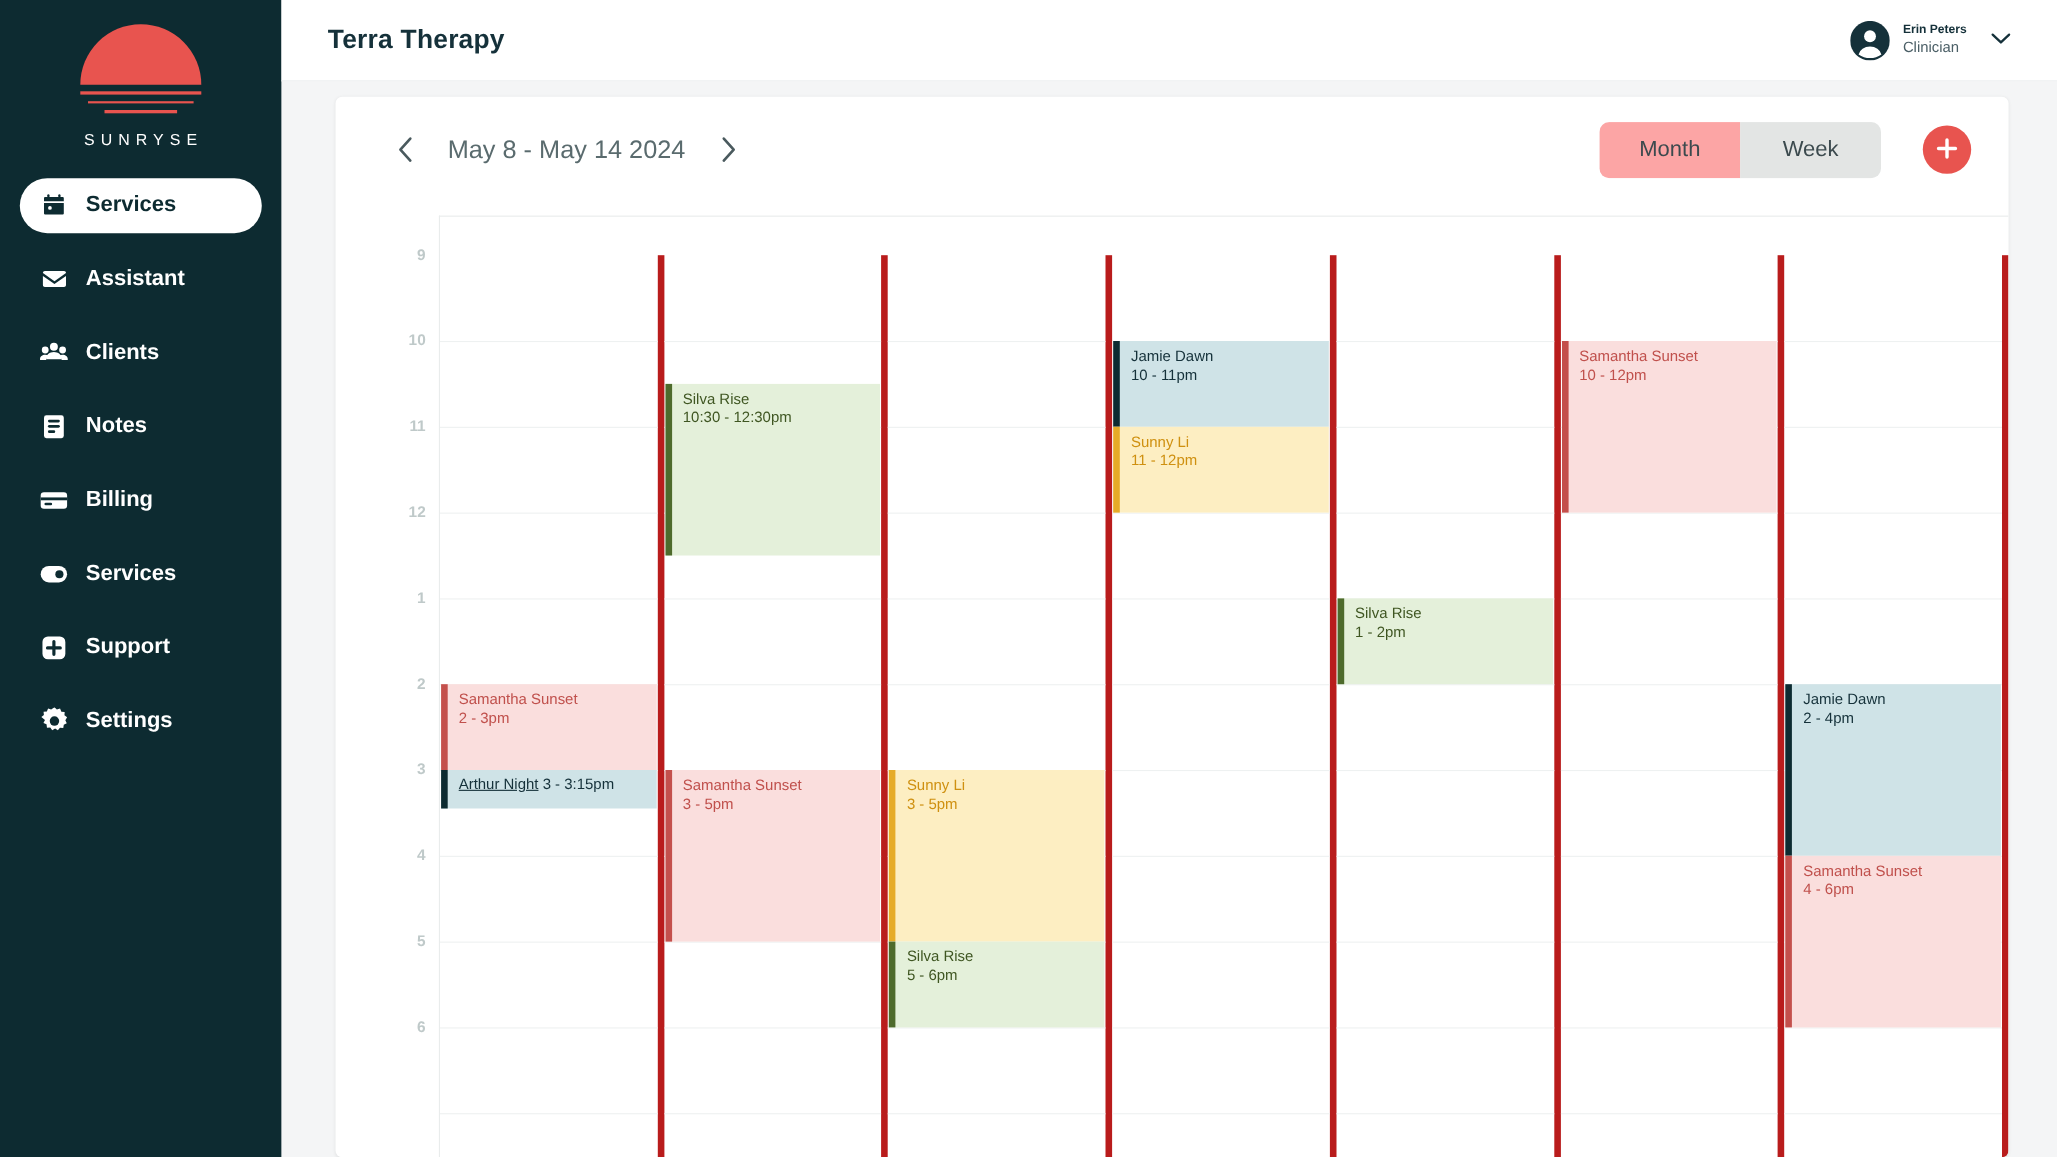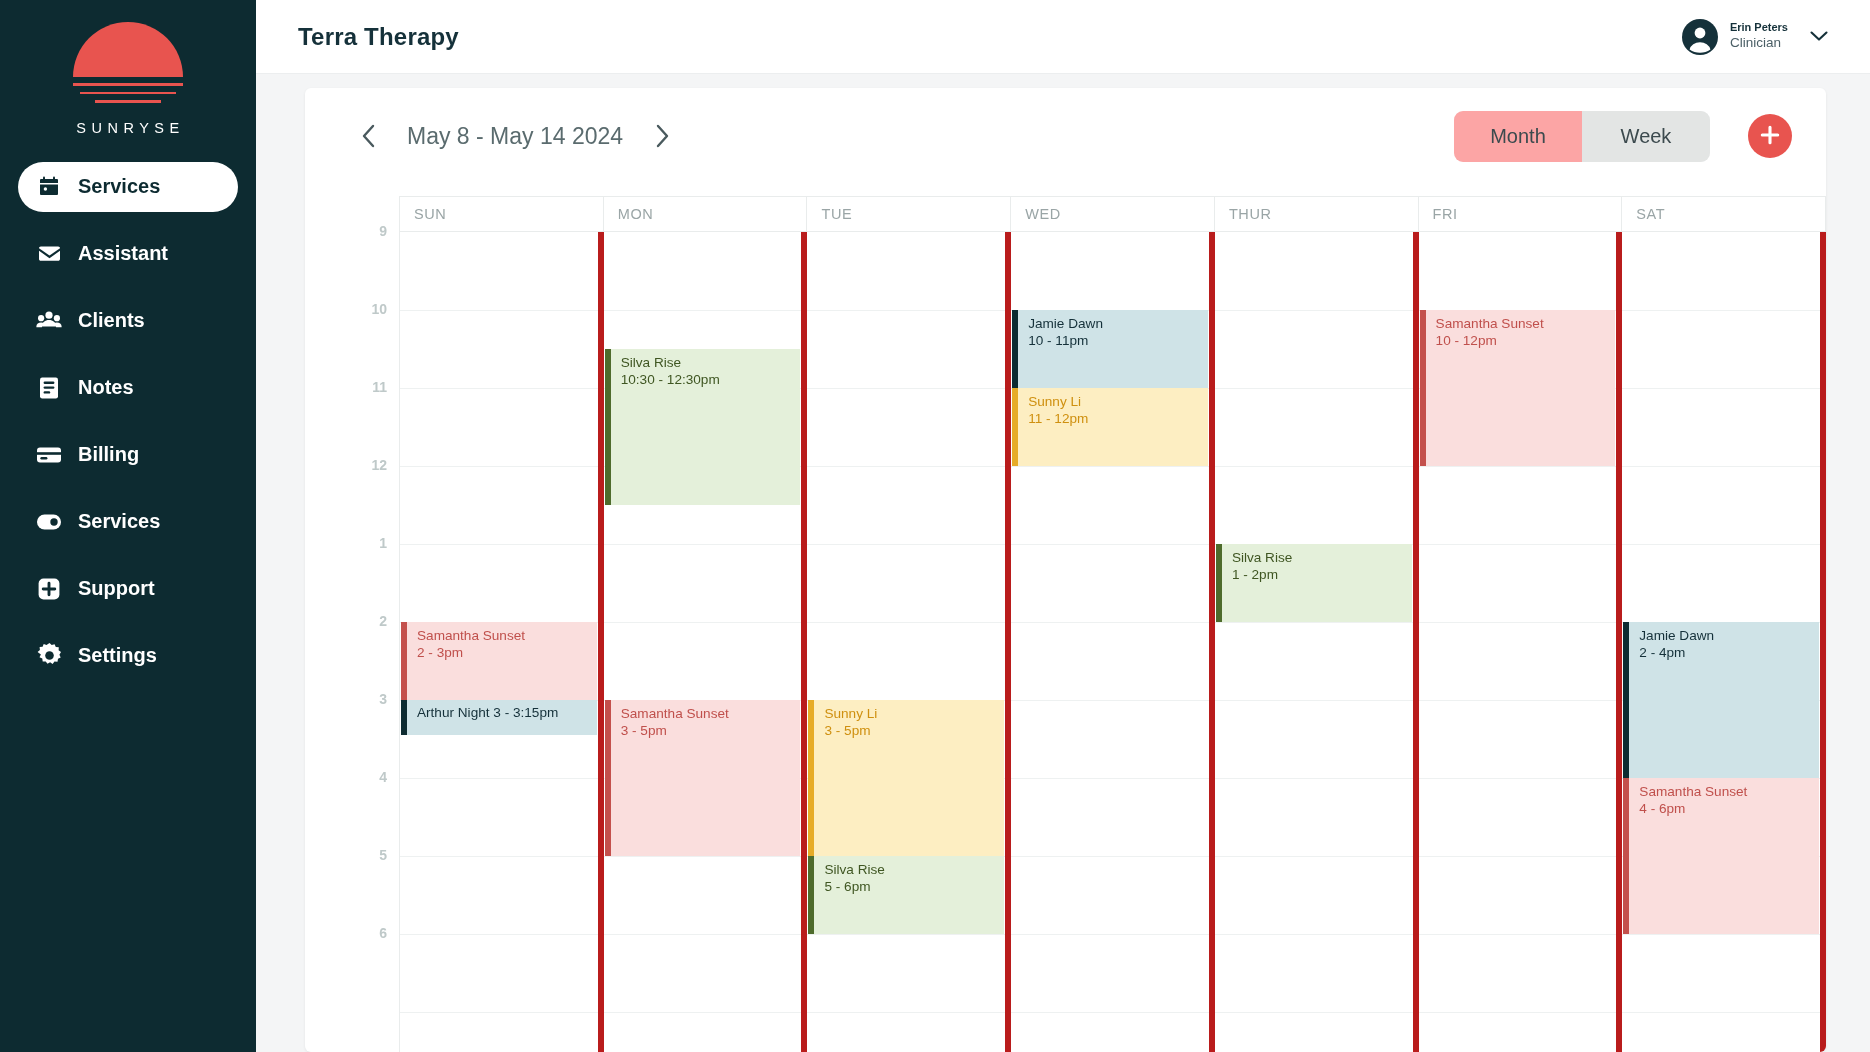--- a/index.html
+++ b/index.html
@@ -157,21 +157,21 @@
     border-left-width: 6px;
     border-left-style: solid;
     padding: 6px 8px 4px 10px;
     font-size: 13.6px;
     line-height: 1.13;
     overflow: hidden;
     cursor: pointer;
   }
   .event .ev-title { display: block; font-weight: 400; }
   .event .ev-time  { display: block; margin-top: 2px; }
-  .event.inline .ev-title { display: inline; }
+  .event.inline .ev-title { display: inline; text-decoration: underline; }
   .event.inline .ev-time  { display: inline; margin-top: 0; }
   .event.inline { padding-top: 5px; }
 </style>
 </head>
 <body>
 
 <div id="app">
 
   <aside class="sidebar">
     <div class="logo-wrap">
@@ -328,29 +328,20 @@
               <div class="gutter-label" style="top: 191px;">11</div>
               <div class="gutter-label" style="top: 269px;">12</div>
               <div class="gutter-label" style="top: 347px;">1</div>
               <div class="gutter-label" style="top: 425px;">2</div>
               <div class="gutter-label" style="top: 503px;">3</div>
               <div class="gutter-label" style="top: 581px;">4</div>
               <div class="gutter-label" style="top: 659px;">5</div>
               <div class="gutter-label" style="top: 737px;">6</div>
             </div>
           <div class="grid">
-            <div class="head-row" id="head-row">
-                <div class="head-cell">SUN</div>
-                <div class="head-cell">MON</div>
-                <div class="head-cell">TUE</div>
-                <div class="head-cell">WED</div>
-                <div class="head-cell">THUR</div>
-                <div class="head-cell">FRI</div>
-                <div class="head-cell">SAT</div>
-              </div>
             <div class="slots" id="slots">
                 <div class="day-col">
                   <div class="hline" style="top: 78px;"></div>
                   <div class="hline" style="top: 156px;"></div>
                   <div class="hline" style="top: 234px;"></div>
                   <div class="hline" style="top: 312px;"></div>
                   <div class="hline" style="top: 390px;"></div>
                   <div class="hline" style="top: 468px;"></div>
                   <div class="hline" style="top: 546px;"></div>
                   <div class="hline" style="top: 624px;"></div>

